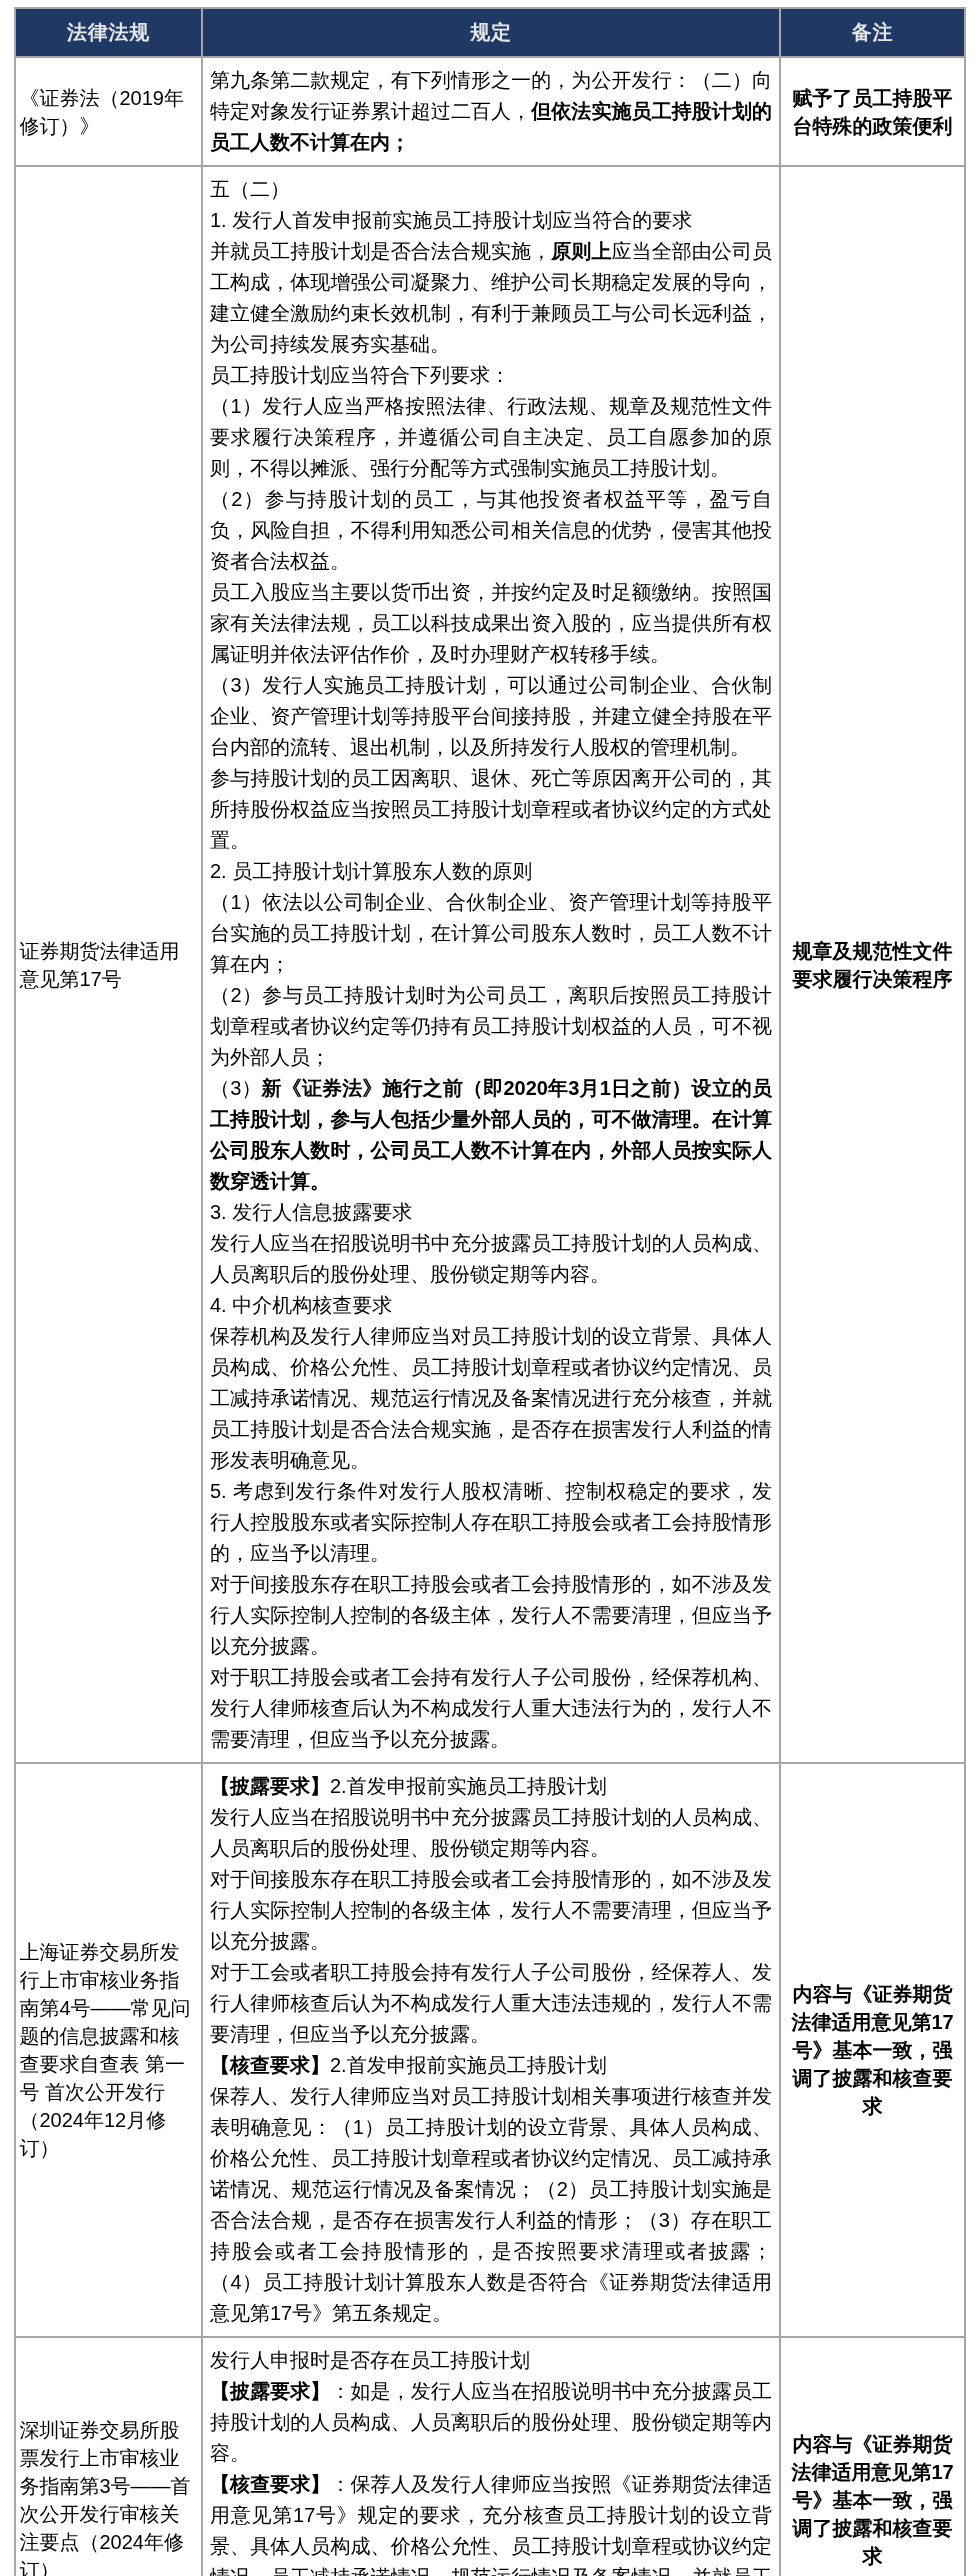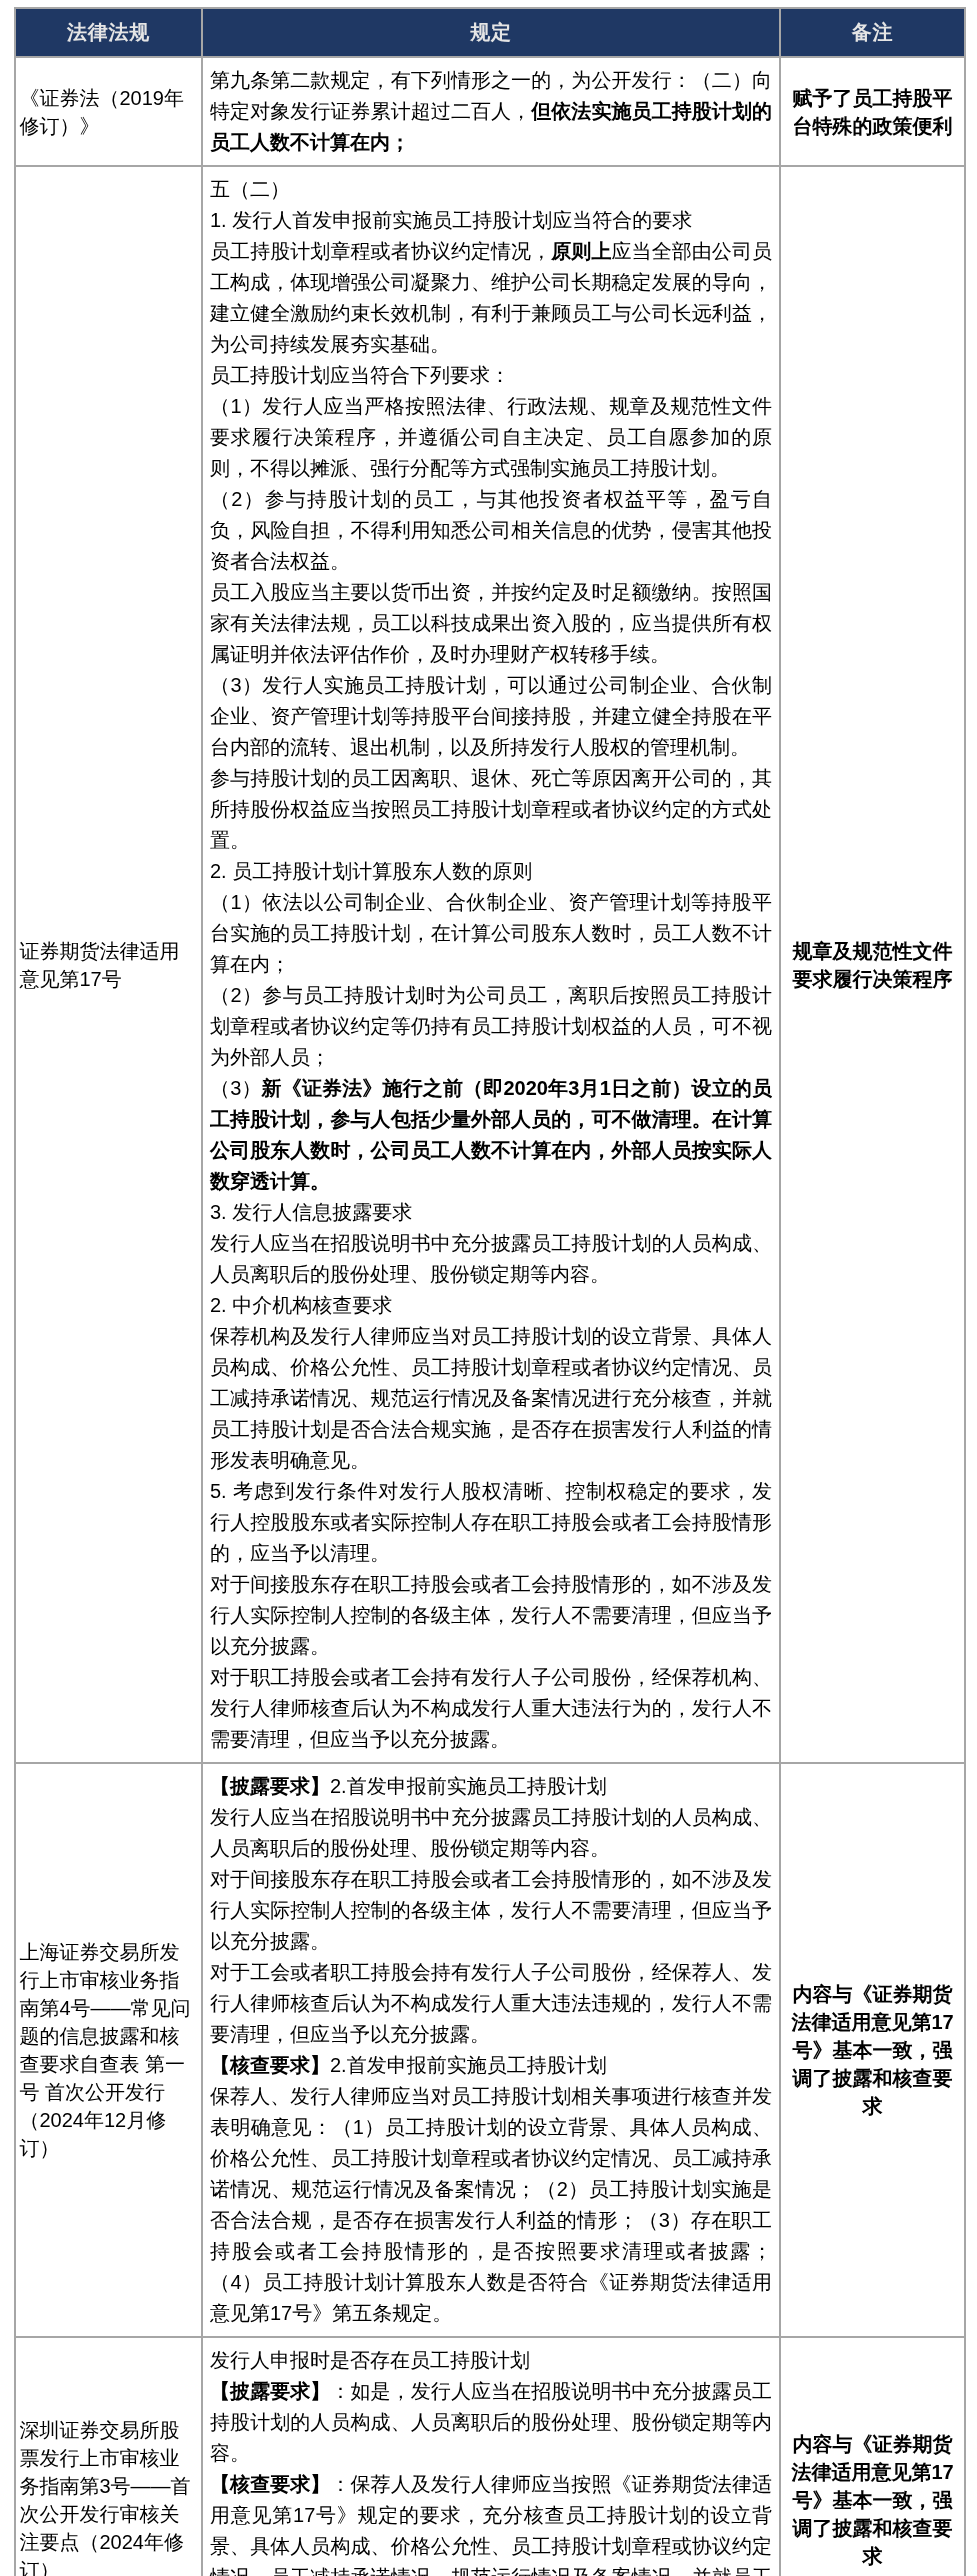--- a/index.html
+++ b/index.html
@@ -45,34 +45,34 @@
         <td class="prov">
             <p class="para"><span>第九条第二款规定，有下列情形之一的，为公开发行：（二）向特定对象发行证券累计超过二百人，</span><b>但依法实施员工持股计划的员工人数不计算在内；</b></p>
           </td>
         <td class="note">赋予了员工持股平台特殊的政策便利</td>
       </tr>
       <tr class="r2">
         <td class="law">证券期货法律适用意见第17号</td>
         <td class="prov">
             <p class="para"><span>五（二）</span></p>
             <p class="para"><span>1. 发行人首发申报前实施员工持股计划应当符合的要求</span></p>
-            <p class="para"><span>员工持股计划章程或者协议约定情况，</span><b>原则上</b><span>应当全部由公司员工构成，体现增强公司凝聚力、维护公司长期稳定发展的导向，建立健全激励约束长效机制，有利于兼顾员工与公司长远利益，为公司持续发展夯实基础。</span></p>
+            <p class="para"><span>并就员工持股计划是否合法合规实施，</span><b>原则上</b><span>应当全部由公司员工构成，体现增强公司凝聚力、维护公司长期稳定发展的导向，建立健全激励约束长效机制，有利于兼顾员工与公司长远利益，为公司持续发展夯实基础。</span></p>
             <p class="para"><span>员工持股计划应当符合下列要求：</span></p>
             <p class="para"><span>（1）发行人应当严格按照法律、行政法规、规章及规范性文件要求履行决策程序，并遵循公司自主决定、员工自愿参加的原则，不得以摊派、强行分配等方式强制实施员工持股计划。</span></p>
             <p class="para"><span>（2）参与持股计划的员工，与其他投资者权益平等，盈亏自负，风险自担，不得利用知悉公司相关信息的优势，侵害其他投资者合法权益。</span></p>
             <p class="para"><span>员工入股应当主要以货币出资，并按约定及时足额缴纳。按照国家有关法律法规，员工以科技成果出资入股的，应当提供所有权属证明并依法评估作价，及时办理财产权转移手续。</span></p>
             <p class="para"><span>（3）发行人实施员工持股计划，可以通过公司制企业、合伙制企业、资产管理计划等持股平台间接持股，并建立健全持股在平台内部的流转、退出机制，以及所持发行人股权的管理机制。</span></p>
             <p class="para"><span>参与持股计划的员工因离职、退休、死亡等原因离开公司的，其所持股份权益应当按照员工持股计划章程或者协议约定的方式处置。</span></p>
             <p class="para"><span>2. 员工持股计划计算股东人数的原则</span></p>
             <p class="para"><span>（1）依法以公司制企业、合伙制企业、资产管理计划等持股平台实施的员工持股计划，在计算公司股东人数时，员工人数不计算在内；</span></p>
             <p class="para"><span>（2）参与员工持股计划时为公司员工，离职后按照员工持股计划章程或者协议约定等仍持有员工持股计划权益的人员，可不视为外部人员；</span></p>
             <p class="para"><span>（3）</span><b>新《证券法》施行之前（即2020年3月1日之前）设立的员工持股计划，参与人包括少量外部人员的，可不做清理。在计算公司股东人数时，公司员工人数不计算在内，外部人员按实际人数穿透计算。</b></p>
             <p class="para"><span>3. 发行人信息披露要求</span></p>
             <p class="para"><span>发行人应当在招股说明书中充分披露员工持股计划的人员构成、人员离职后的股份处理、股份锁定期等内容。</span></p>
-            <p class="para"><span>2. 中介机构核查要求</span></p>
+            <p class="para"><span>4. 中介机构核查要求</span></p>
             <p class="para"><span>保荐机构及发行人律师应当对员工持股计划的设立背景、具体人员构成、价格公允性、员工持股计划章程或者协议约定情况、员工减持承诺情况、规范运行情况及备案情况进行充分核查，并就员工持股计划是否合法合规实施，是否存在损害发行人利益的情形发表明确意见。</span></p>
             <p class="para"><span>5. 考虑到发行条件对发行人股权清晰、控制权稳定的要求，发行人控股股东或者实际控制人存在职工持股会或者工会持股情形的，应当予以清理。</span></p>
             <p class="para"><span>对于间接股东存在职工持股会或者工会持股情形的，如不涉及发行人实际控制人控制的各级主体，发行人不需要清理，但应当予以充分披露。</span></p>
             <p class="para"><span>对于职工持股会或者工会持有发行人子公司股份，经保荐机构、发行人律师核查后认为不构成发行人重大违法行为的，发行人不需要清理，但应当予以充分披露。</span></p>
           </td>
         <td class="note">规章及规范性文件要求履行决策程序</td>
       </tr>
       <tr class="r3">
         <td class="law">上海证券交易所发行上市审核业务指南第4号——常见问题的信息披露和核查要求自查表 第一号 首次公开发行（2024年12月修订）</td>
         <td class="prov">

